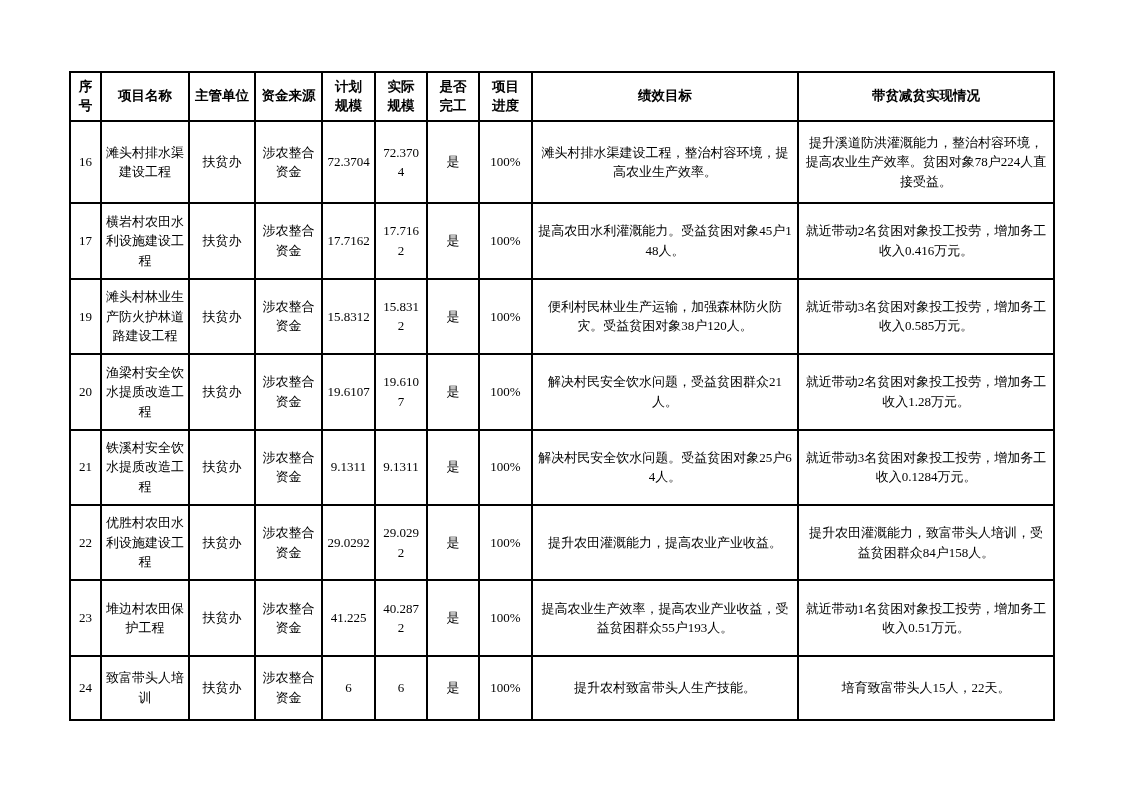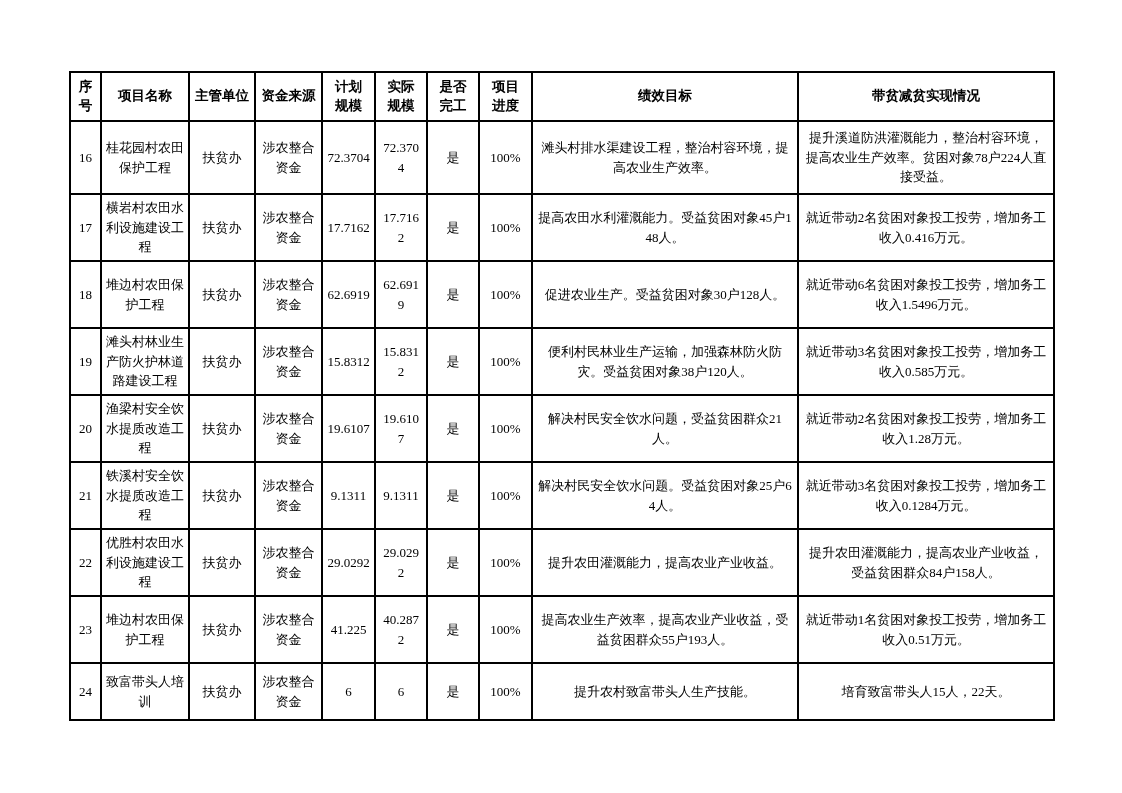--- a/index.html
+++ b/index.html
@@ -85,53 +85,41 @@
 完工</th>
         <th>项目
 进度</th>
         <th>绩效目标</th>
         <th>带贫减贫实现情况</th>
       </tr>
     </thead>
     <tbody id="table-body">
         <tr>
           <td>16</td>
-          <td>桂花园村农田保护工程</td>
+          <td>滩头村排水渠建设工程</td>
           <td>扶贫办</td>
           <td>涉农整合资金</td>
           <td>72.3704</td>
           <td>72.3704</td>
           <td>是</td>
           <td>100%</td>
           <td>滩头村排水渠建设工程，整治村容环境，提高农业生产效率。</td>
           <td>提升溪道防洪灌溉能力，整治村容环境，提高农业生产效率。贫困对象78户224人直接受益。</td>
         </tr>
         <tr>
           <td>17</td>
           <td>横岩村农田水利设施建设工程</td>
           <td>扶贫办</td>
           <td>涉农整合资金</td>
           <td>17.7162</td>
           <td>17.7162</td>
           <td>是</td>
           <td>100%</td>
           <td>提高农田水利灌溉能力。受益贫困对象45户148人。</td>
           <td>就近带动2名贫困对象投工投劳，增加务工收入0.416万元。</td>
-        </tr>
-        <tr>
-          <td>18</td>
-          <td>堆边村农田保护工程</td>
-          <td>扶贫办</td>
-          <td>涉农整合资金</td>
-          <td>62.6919</td>
-          <td>62.6919</td>
-          <td>是</td>
-          <td>100%</td>
-          <td>促进农业生产。受益贫困对象30户128人。</td>
-          <td>就近带动6名贫困对象投工投劳，增加务工收入1.5496万元。</td>
         </tr>
         <tr>
           <td>19</td>
           <td>滩头村林业生产防火护林道路建设工程</td>
           <td>扶贫办</td>
           <td>涉农整合资金</td>
           <td>15.8312</td>
           <td>15.8312</td>
           <td>是</td>
           <td>100%</td>
@@ -165,21 +153,21 @@
         <tr>
           <td>22</td>
           <td>优胜村农田水利设施建设工程</td>
           <td>扶贫办</td>
           <td>涉农整合资金</td>
           <td>29.0292</td>
           <td>29.0292</td>
           <td>是</td>
           <td>100%</td>
           <td>提升农田灌溉能力，提高农业产业收益。</td>
-          <td>提升农田灌溉能力，提高农业产业收益，受益贫困群众84户158人。</td>
+          <td>提升农田灌溉能力，致富带头人培训，受益贫困群众84户158人。</td>
         </tr>
         <tr>
           <td>23</td>
           <td>堆边村农田保护工程</td>
           <td>扶贫办</td>
           <td>涉农整合资金</td>
           <td>41.225</td>
           <td>40.2872</td>
           <td>是</td>
           <td>100%</td>

